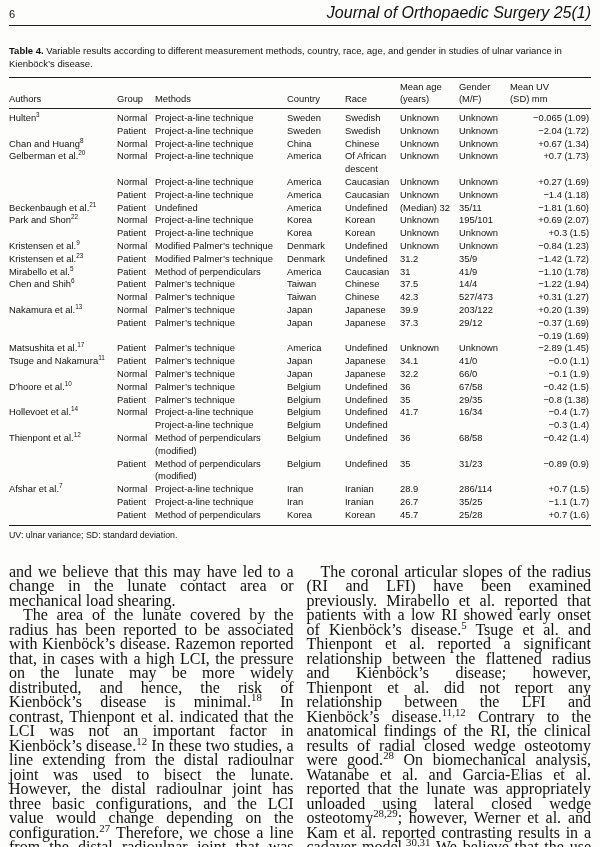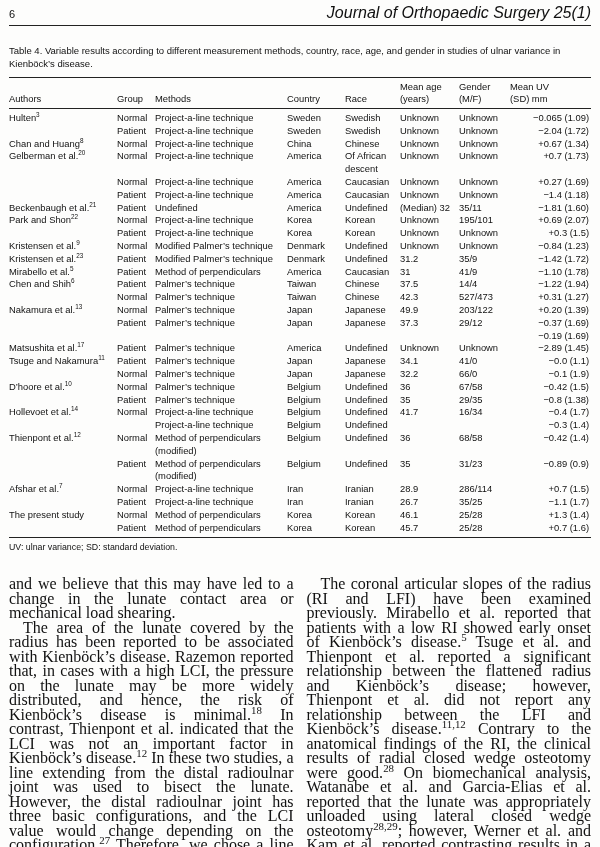--- a/index.html
+++ b/index.html
@@ -21,21 +21,21 @@
   }
   .page-num { font-size: 11px; }
   .journal-title { font-style: italic; font-size: 16px; }
 
   
   .caption {
     margin-top: 19px;
     font-size: 9.5px;
     line-height: 12.5px;
   }
-  .caption .cap-label { font-weight: normal; text-align: right; }
+  .caption .cap-label { font-weight: bold; text-align: right; }
 
   
   table.uv-table {
     margin-top: 7px;
     width: 582px;
     table-layout: fixed;
     border-collapse: collapse;
     border-top: 1px solid #222;
     border-bottom: 1px solid #222;
     font-size: 9.4px;
@@ -258,21 +258,21 @@
           <td class="c5">42.3</td>
           <td class="c6">527/473</td>
           <td class="c7">+0.31 (1.27)</td>
         </tr>
         <tr>
           <td class="c0">Nakamura et al.<sup>13</sup></td>
           <td class="c1">Normal</td>
           <td class="c2">Palmer’s technique</td>
           <td class="c3">Japan</td>
           <td class="c4">Japanese</td>
-          <td class="c5">49.9</td>
+          <td class="c5">39.9</td>
           <td class="c6">203/122</td>
           <td class="c7">+0.20 (1.39)</td>
         </tr>
         <tr>
           <td class="c0"></td>
           <td class="c1">Patient</td>
           <td class="c2">Palmer’s technique</td>
           <td class="c3">Japan</td>
           <td class="c4">Japanese</td>
           <td class="c5">37.3</td>
@@ -391,30 +391,20 @@
         </tr>
         <tr>
           <td class="c0"></td>
           <td class="c1">Patient</td>
           <td class="c2">Project-a-line technique</td>
           <td class="c3">Iran</td>
           <td class="c4">Iranian</td>
           <td class="c5">26.7</td>
           <td class="c6">35/25</td>
           <td class="c7">−1.1 (1.7)</td>
-        </tr>
-        <tr>
-          <td class="c0">The present study</td>
-          <td class="c1">Normal</td>
-          <td class="c2">Method of perpendiculars</td>
-          <td class="c3">Korea</td>
-          <td class="c4">Korean</td>
-          <td class="c5">46.1</td>
-          <td class="c6">25/28</td>
-          <td class="c7">+1.3 (1.4)</td>
         </tr>
         <tr>
           <td class="c0"></td>
           <td class="c1">Patient</td>
           <td class="c2">Method of perpendiculars</td>
           <td class="c3">Korea</td>
           <td class="c4">Korean</td>
           <td class="c5">45.7</td>
           <td class="c6">25/28</td>
           <td class="c7">+0.7 (1.6)</td>

